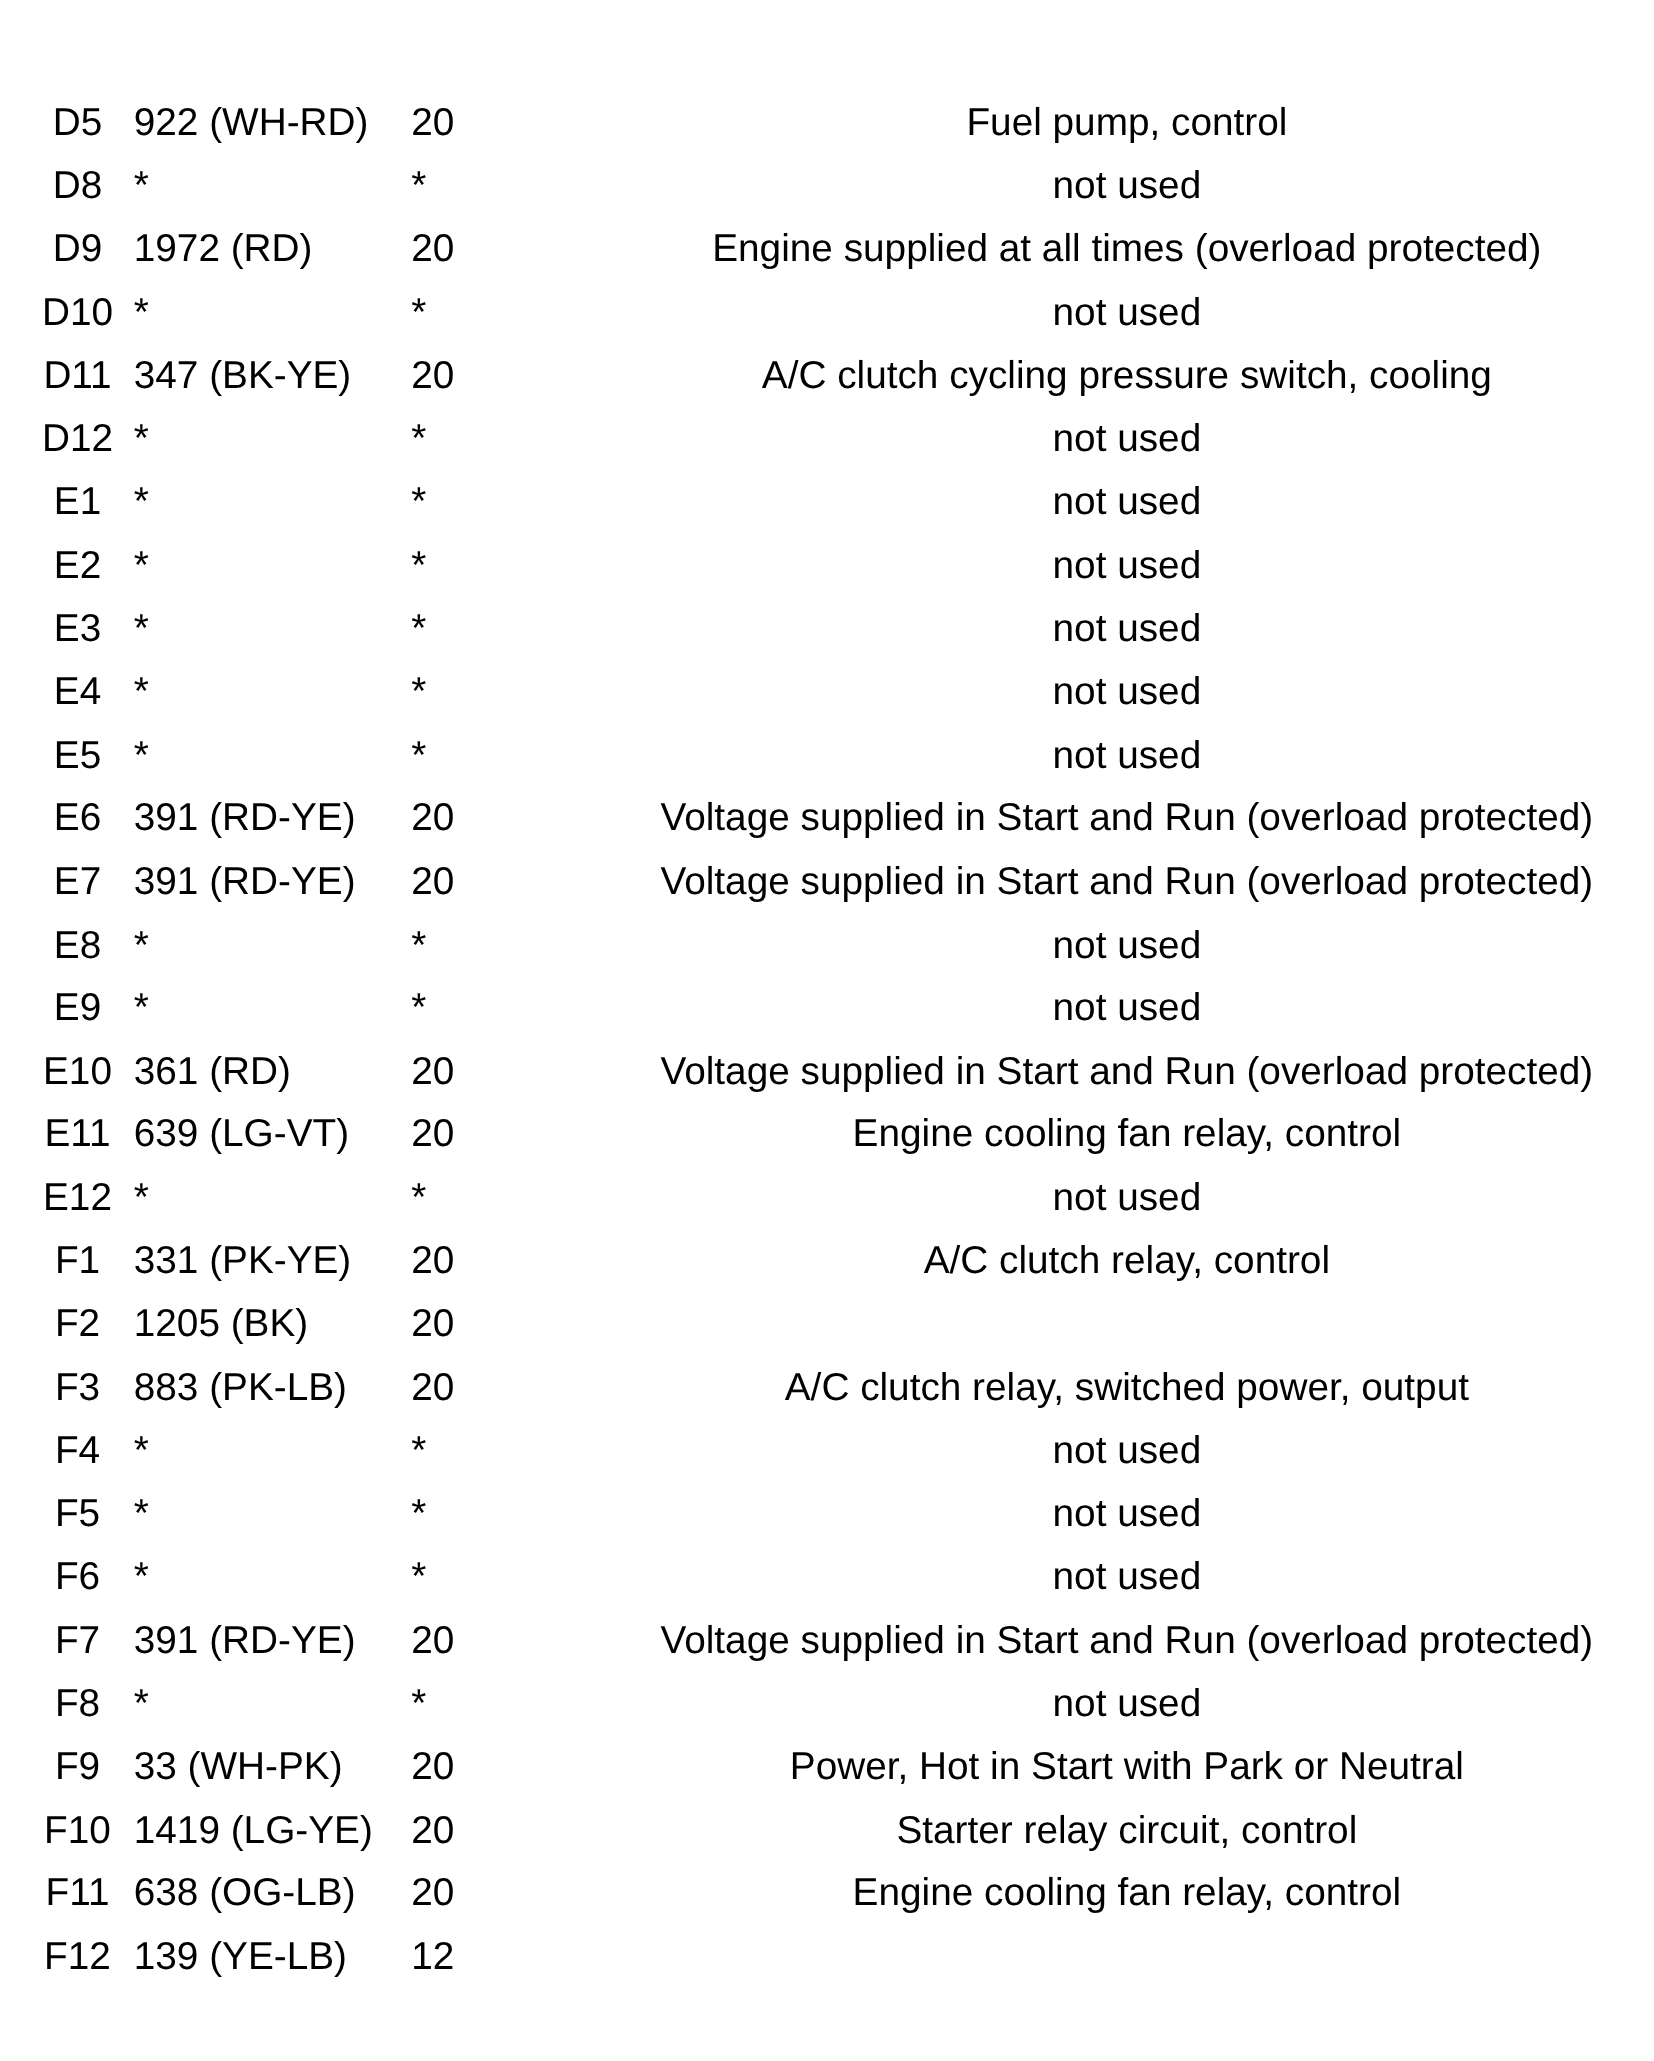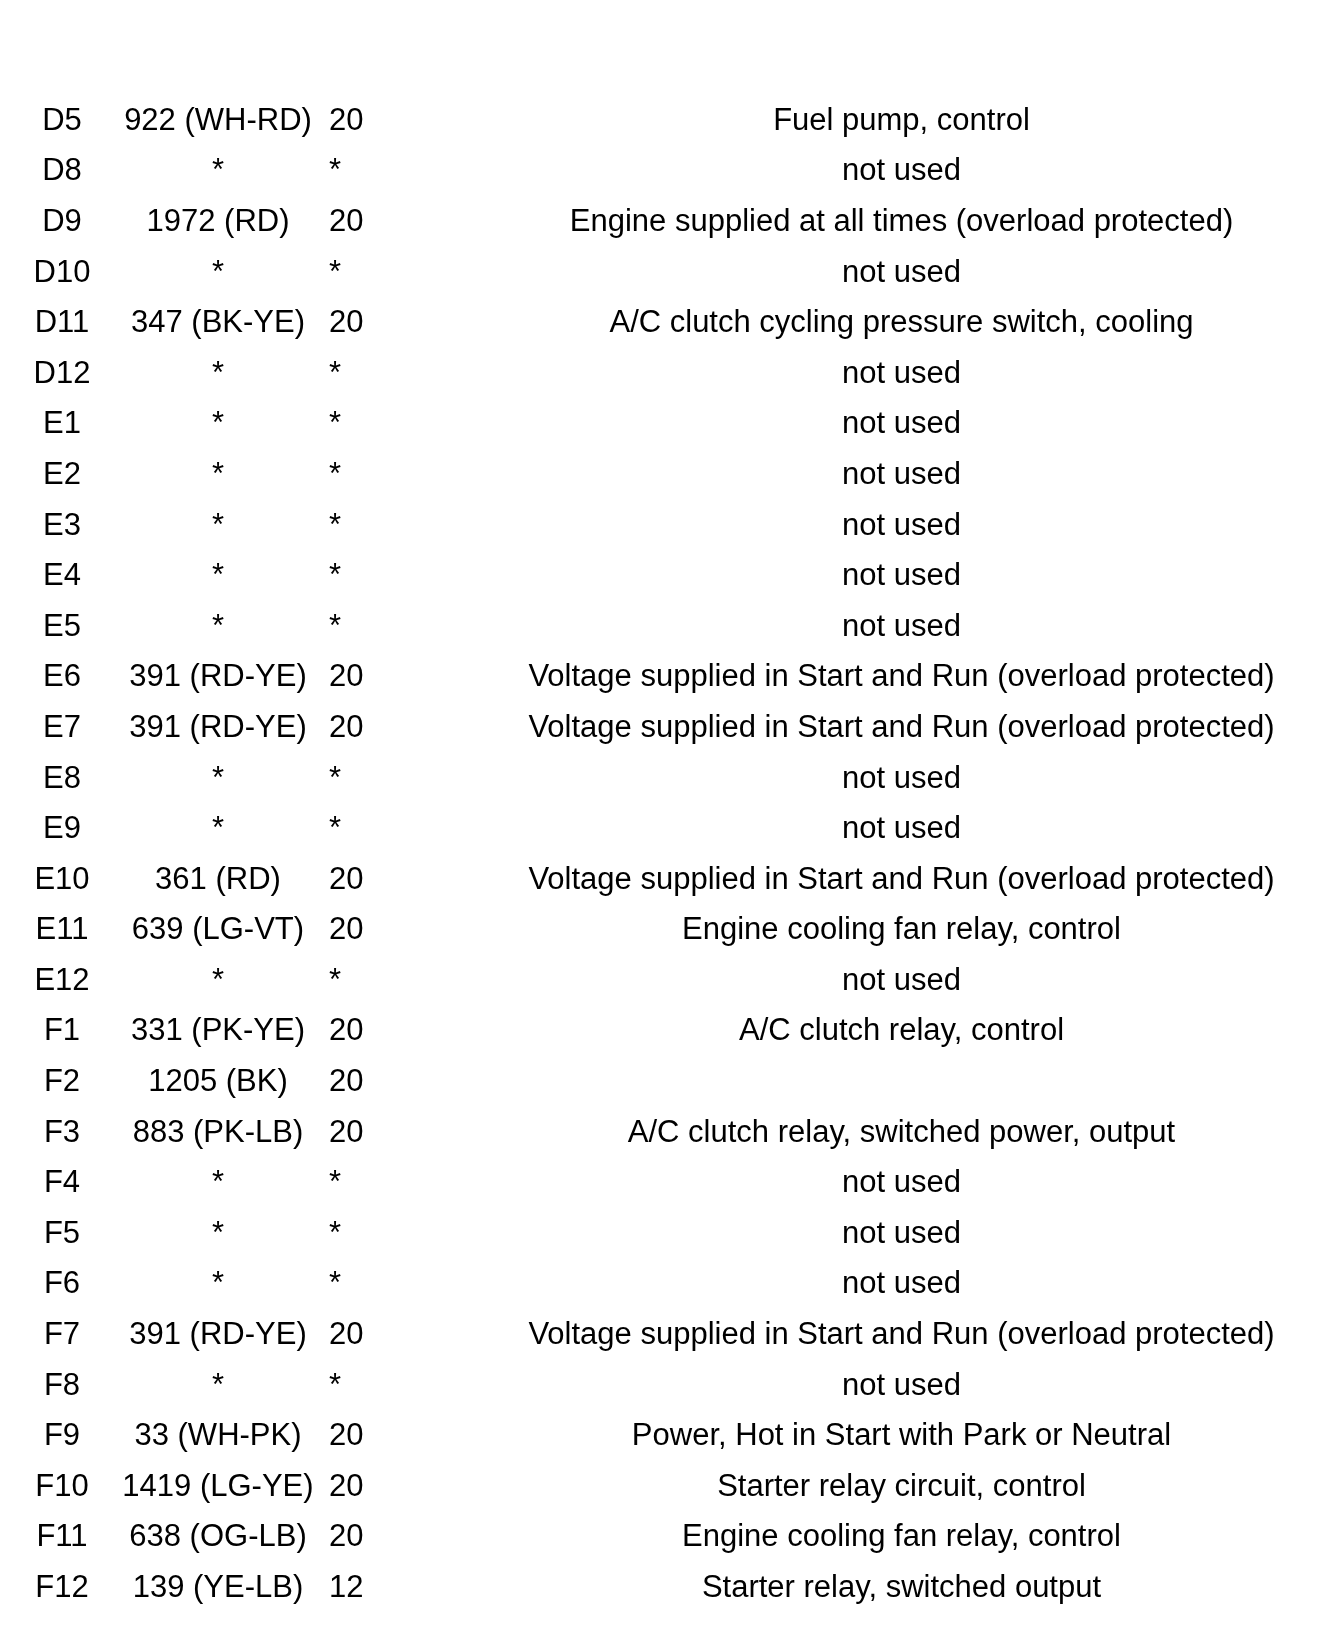--- a/index.html
+++ b/index.html
@@ -8,35 +8,35 @@
     background: #ffffff;
   }
   body {
     width: 1323px;
     height: 1649px;
     font-family: "Liberation Sans", sans-serif;
     color: #000000;
     overflow: hidden;
   }
   .pin-table {
-    padding-top: 94px;
+    padding-top: 72px;
     padding-left: 17px;
     box-sizing: border-box;
   }
   .pin-row {
     display: grid;
     grid-template-columns: 90px 222px 136px auto;
     height: 50.6px;
     align-items: center;
     font-size: 31px;
     line-height: 1;
     white-space: nowrap;
   }
   .cell-pin      { text-align: center; }
-  .cell-circuit  { text-align: center; }
+  .cell-circuit  { text-align: left; }
   .cell-gauge    { text-align: left; }
   .cell-function { text-align: center; padding-left: 15px; }
 </style>
 </head>
 <body>
 
 <div class="pin-table">
   <div class="pin-row">
     <div class="cell-pin">D5</div>
     <div class="cell-circuit">922 (WH-RD)</div>
@@ -236,15 +236,14 @@
     <div class="cell-pin">F11</div>
     <div class="cell-circuit">638 (OG-LB)</div>
     <div class="cell-gauge">20</div>
     <div class="cell-function">Engine cooling fan relay, control</div>
   </div>
 
   <div class="pin-row">
     <div class="cell-pin">F12</div>
     <div class="cell-circuit">139 (YE-LB)</div>
     <div class="cell-gauge">12</div>
-    <div class="cell-function">Starter relay, switched output</div>
   </div>
 </div>
 
 </body></html>

